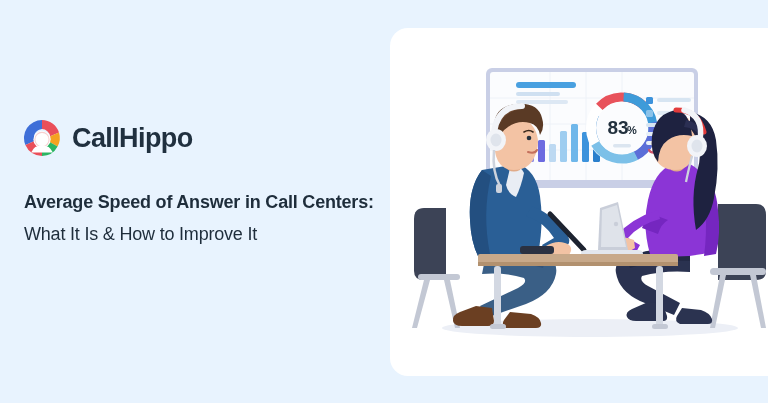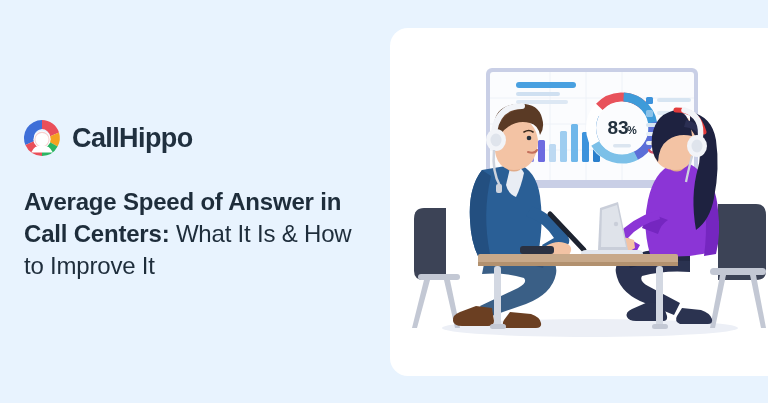--- a/index.html
+++ b/index.html
@@ -18,21 +18,21 @@
     position:absolute; left:22px; top:118px;
     display:flex; align-items:center; gap:10px;
   }
   #brand-logo{ width:40px; height:40px; display:block; }
   #brand-name{
     font-size:27px; font-weight:bold; color:#20303f;
     letter-spacing:-0.6px; line-height:1;
   }
   #headline{
     position:absolute; left:24px; top:186px; width:350px;
-    font-size:24px; line-height:32px; color:#1e2d3b;
+    font-size:18px; line-height:32px; color:#1e2d3b;
     letter-spacing:-0.2px;
   }
   #headline .b{ font-weight:bold; }
   #headline .n{ font-weight:normal; }
 
   
   #illus-card{
     position:absolute; left:390px; top:28px;
     width:400px; height:348px;
     background:#ffffff;

